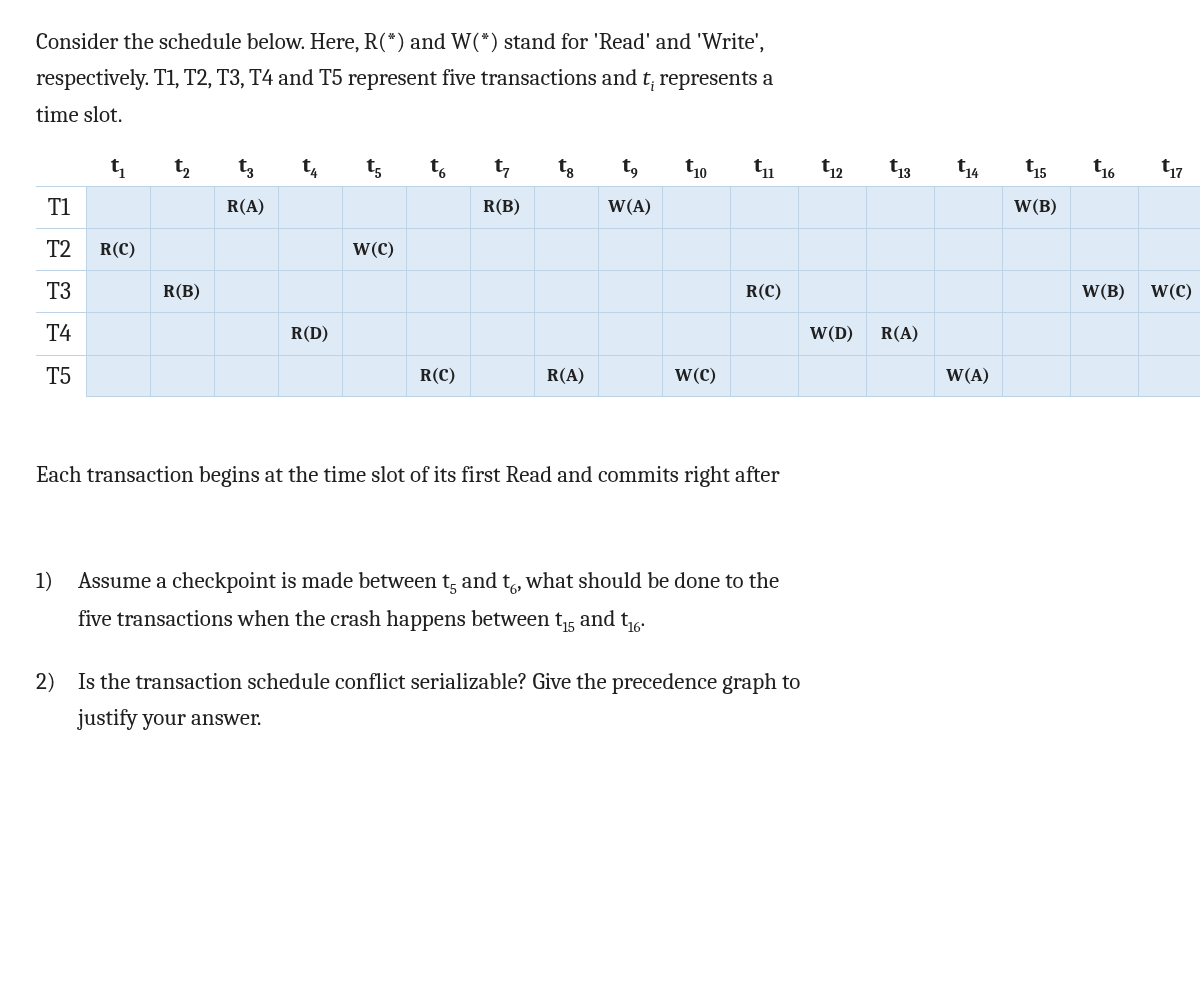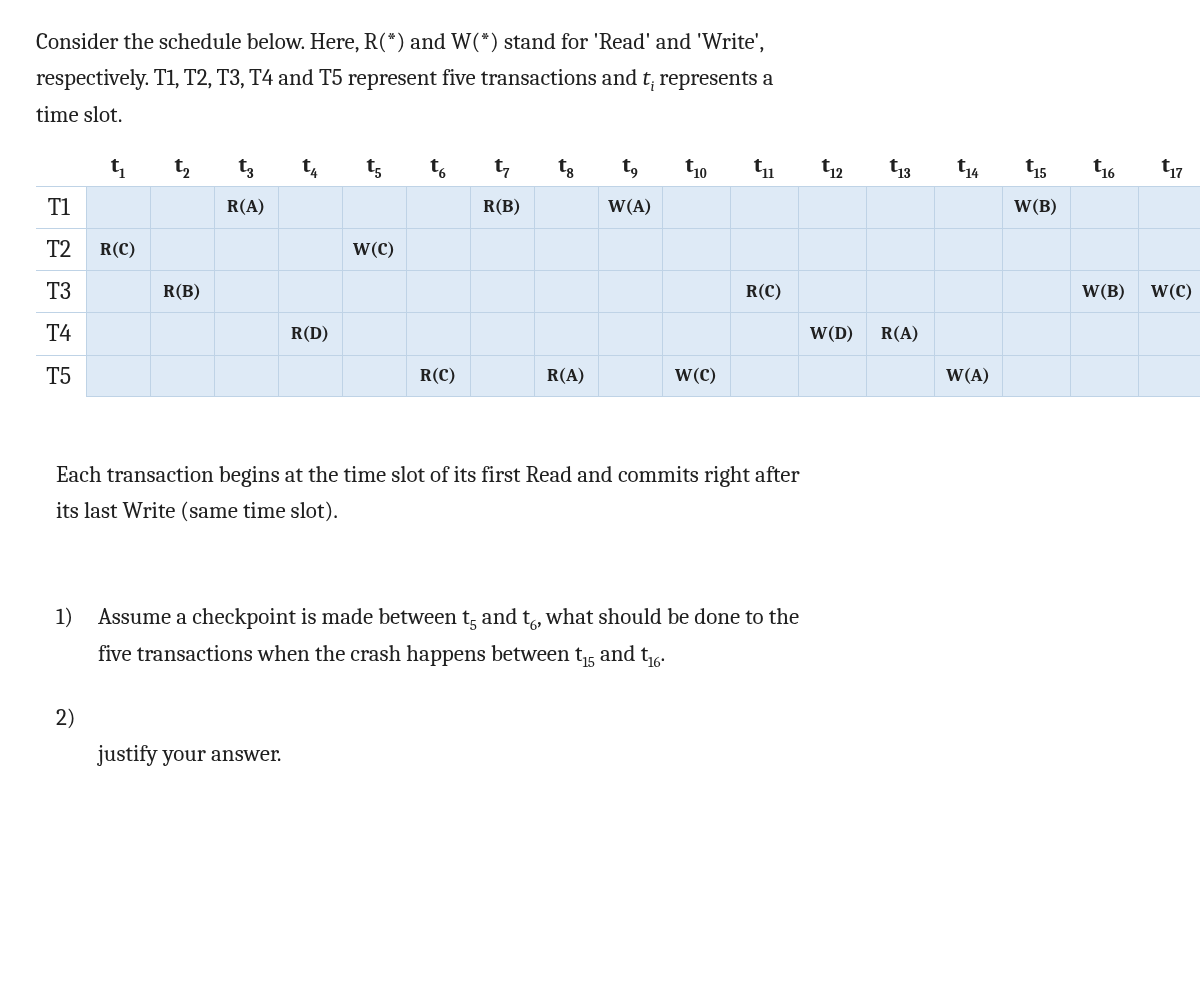--- a/index.html
+++ b/index.html
@@ -72,21 +72,20 @@
   }
 
   table.schedule tbody tr {
     border-top: 1px solid #bfd3e6;
   }
 
   .sub { font-size: 0.65em; vertical-align: sub; }
 
   .questions {
     margin-top: 60px;
-    margin-left: 20px;
   }
   .spacer { height: 40px; }
 
   ol.qlist {
     padding-left: 0;
     margin: 20px 0 0 0;
     counter-reset: q;
     list-style: none;
   }
   ol.qlist > li {
@@ -242,31 +241,30 @@
             <td class="cell"></td>
             <td class="cell"></td>
           </tr>
         </tbody>
     </table>
   </div>
 
   <div class="questions">
     <p class="para">
       <span>Each transaction begins at the time slot of its first Read and commits right after</span><br>
-      <span>its last Write (same time slot).</span>
     </p>
 
     <div class="spacer"></div>
 
 
     <ol class="qlist">
       <li>
         <span>Assume a checkpoint is made between t</span><span class="sub">5</span><span> and t</span><span class="sub">6</span><span>, what should be done to the</span><br>
         <span>five transactions when the crash happens between t</span><span class="sub">15</span><span> and t</span><span class="sub">16</span><span>.</span>
       </li>
       <li>
-        <br>
+        <span>Is the transaction schedule conflict serializable? Give the precedence graph to</span><br>
         <span>justify your answer.</span>
       </li>
     </ol>
   </div>
 
 </div>
 
 </body></html>

